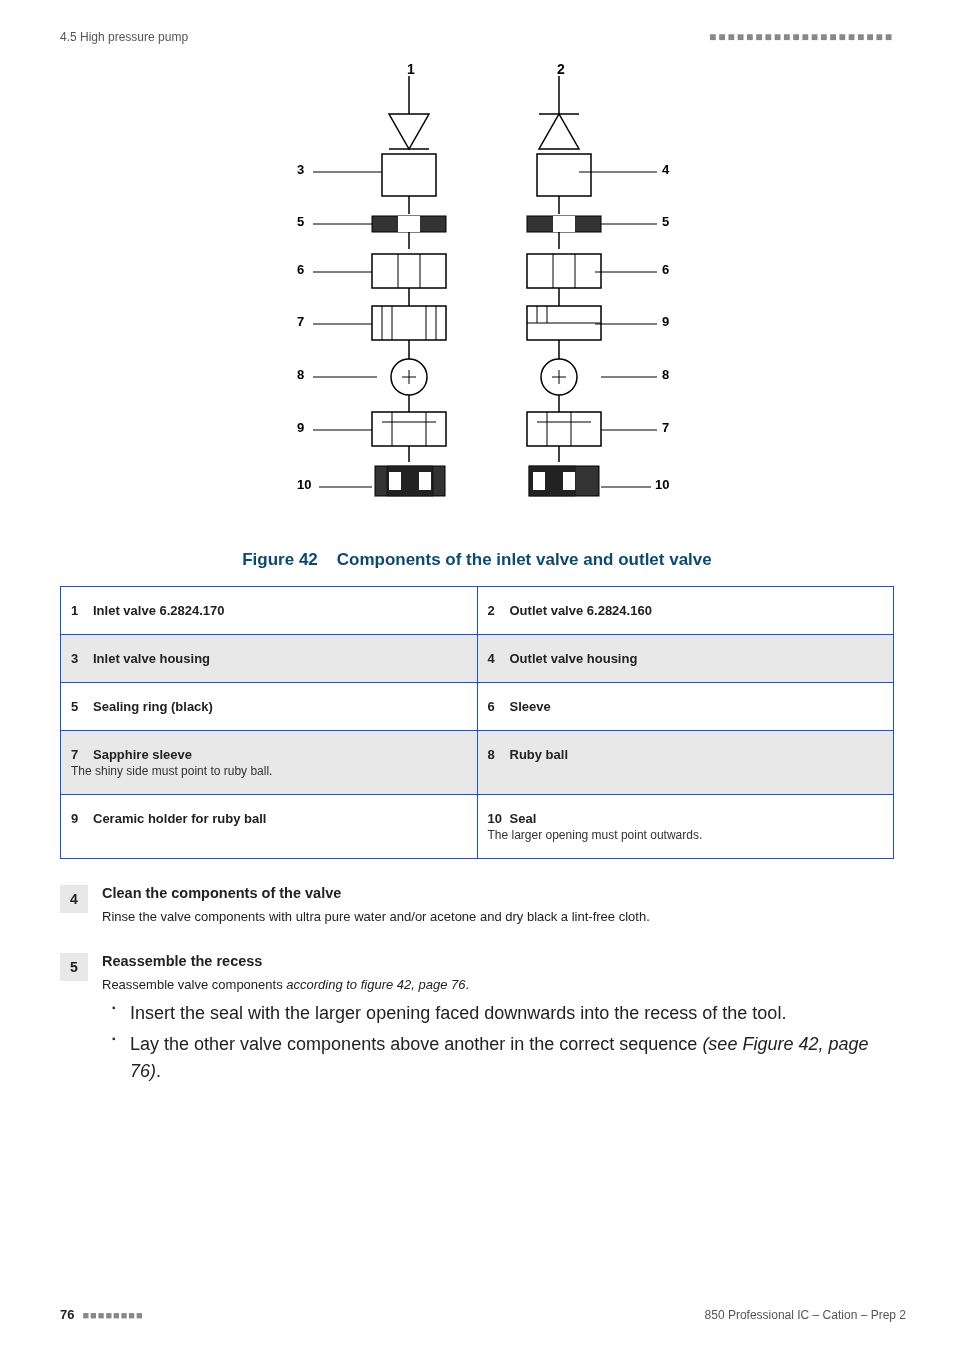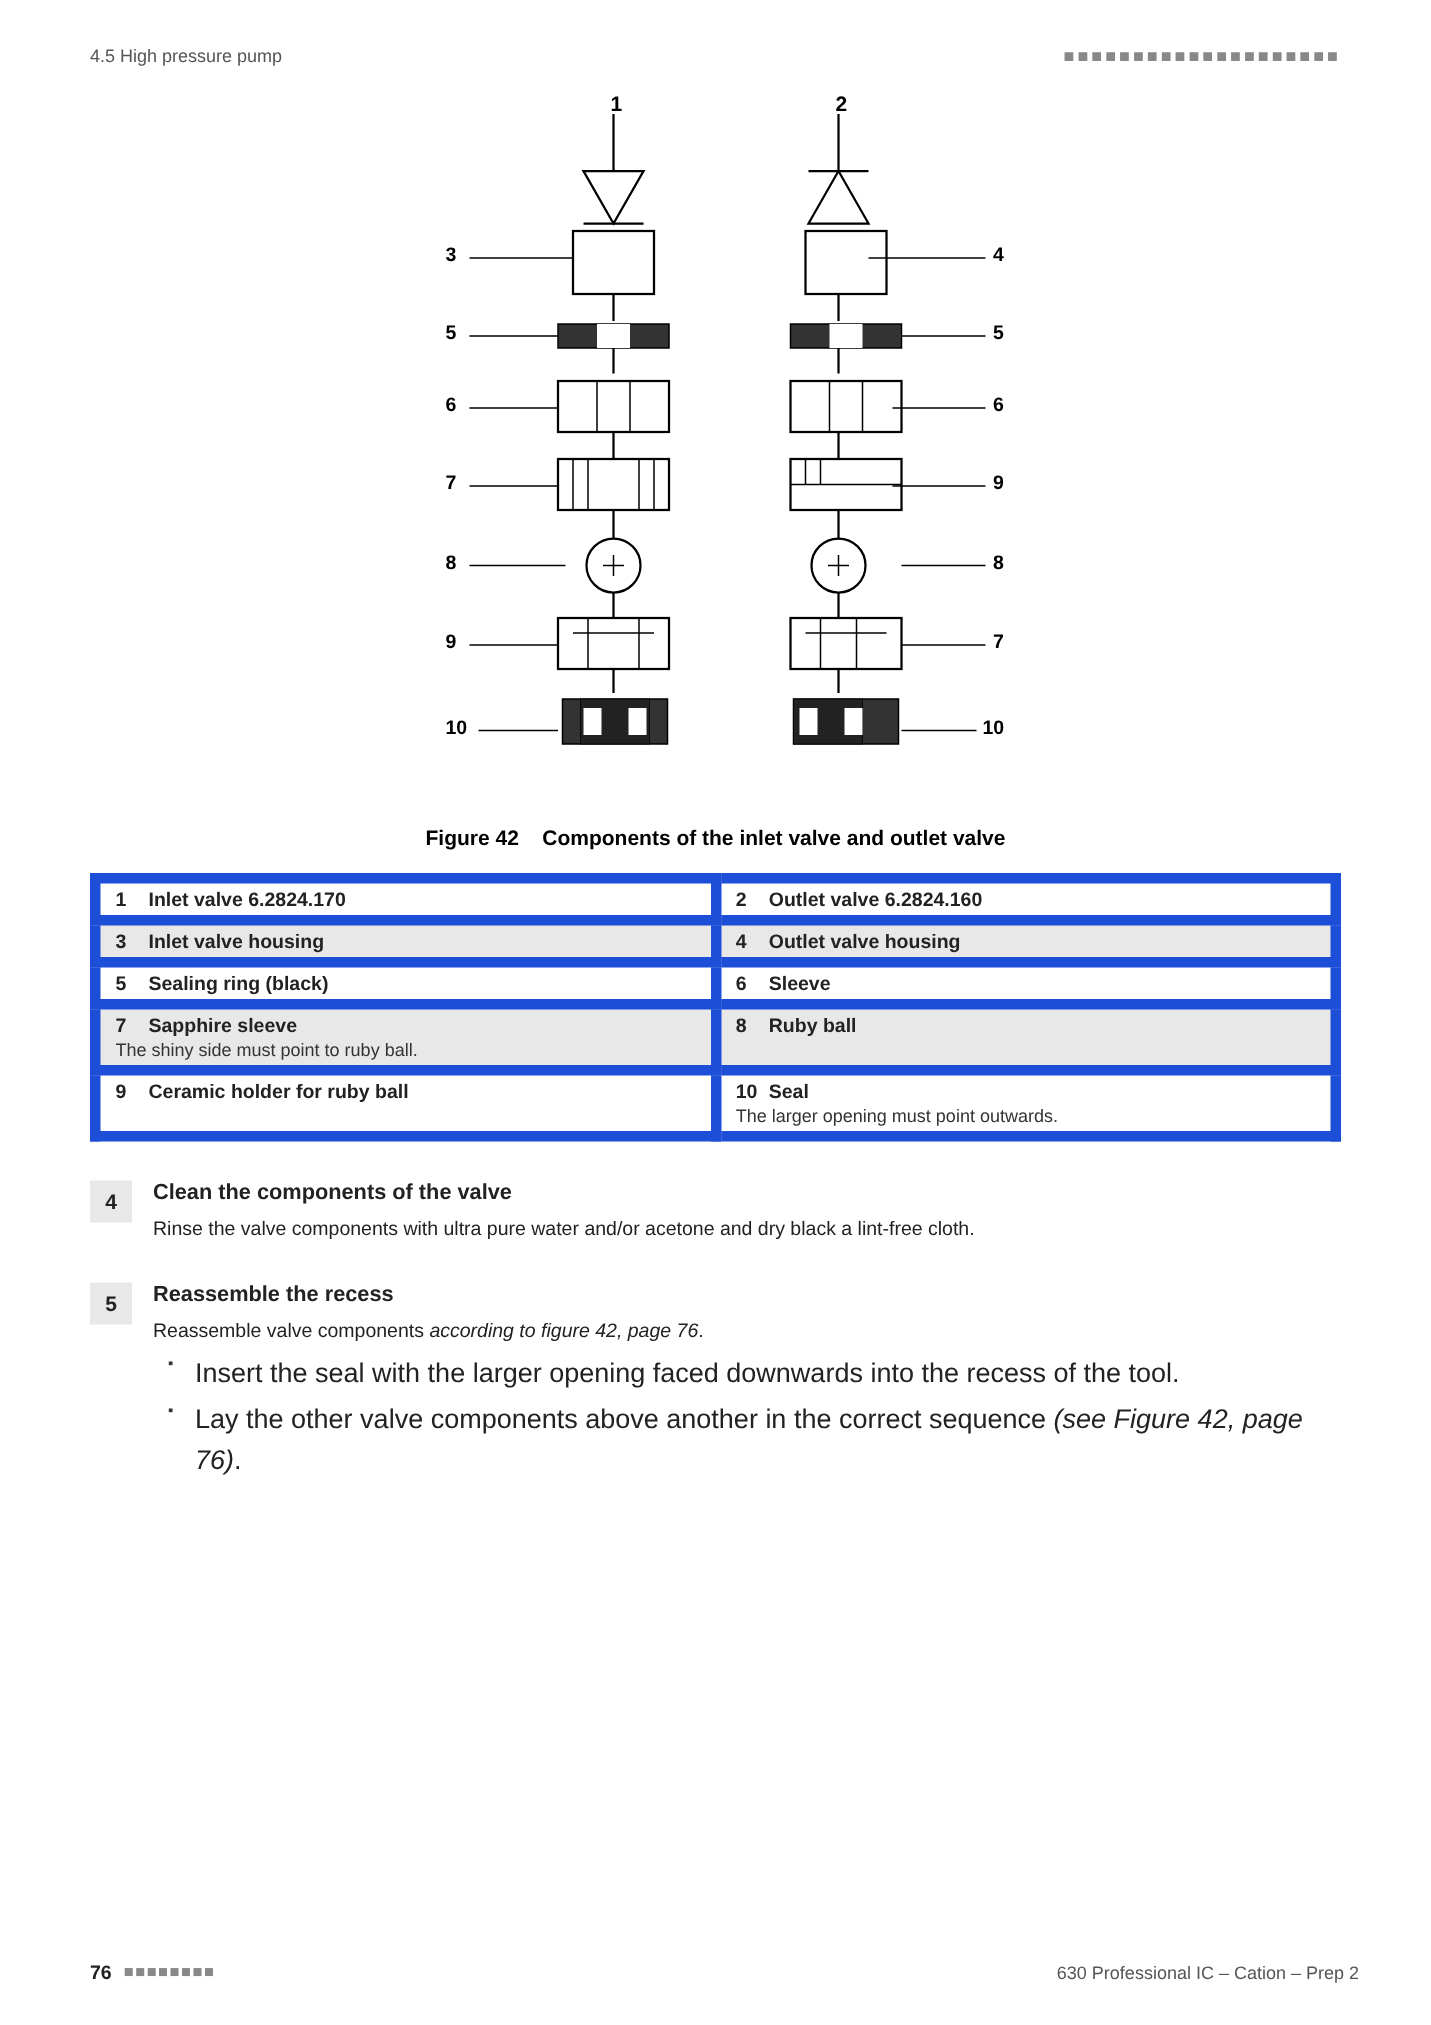--- a/index.html
+++ b/index.html
@@ -47,38 +47,38 @@
 
     
     .diagram-svg {
       width: 520px;
       height: 490px;
     }
 
     .figure-caption {
       text-align: center;
       font-style: italic;
-      font-size: 14px;
-      color: #000000;
+      font-size: 17px;
+      color: #0c4a6e;
       margin-top: 6px;
     }
     .figure-caption span {
       font-style: normal;
       font-weight: bold;
     }
 
     
     .parts-table {
       width: 100%;
       border-collapse: collapse;
       margin-bottom: 26px;
     }
     .parts-table td {
-      border: 7px solid #1d4ed8;
-      padding: 3px 10px;
+      border: 1px solid #1d4ed8;
+      padding: 16px 10px;
       vertical-align: top;
       width: 50%;
     }
     .parts-table .num {
       font-weight: bold;
       font-size: 13px;
       display: inline-block;
       margin-right: 6px;
       min-width: 16px;
     }
@@ -384,16 +384,16 @@
         <li>Lay the other valve components above another in the correct sequence <em>(see Figure 42, page 76)</em>.</li>
       </ul>
     </div>
   </div>
 
   <div class="footer-row">
     <div class="footer-left">
       <span>76</span>
       <span class="footer-dots">■■■■■■■■</span>
     </div>
-    <div class="footer-right">630 Professional IC – Cation – Prep 2</div>
+    <div class="footer-right">850 Professional IC – Cation – Prep 2</div>
   </div>
 
 </div>
 
 </body></html>

